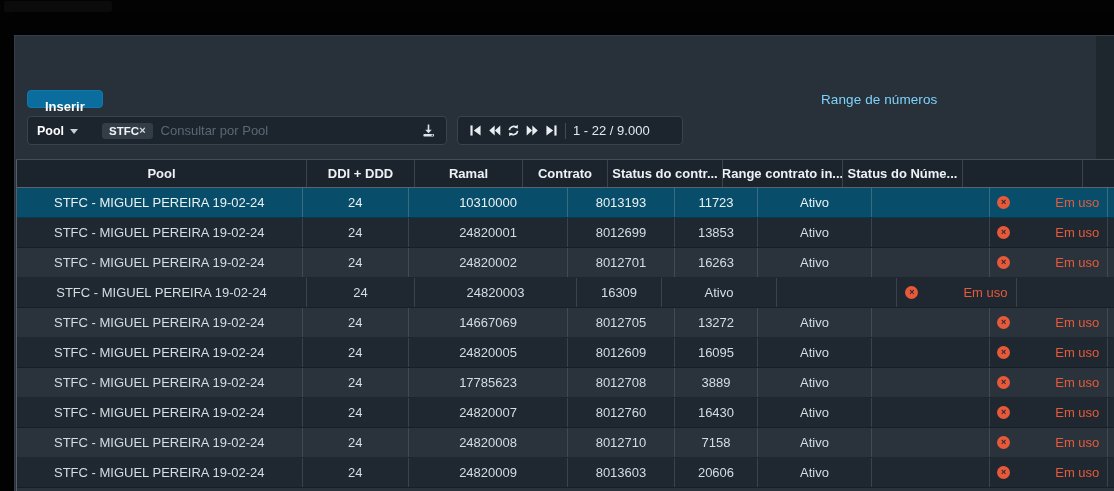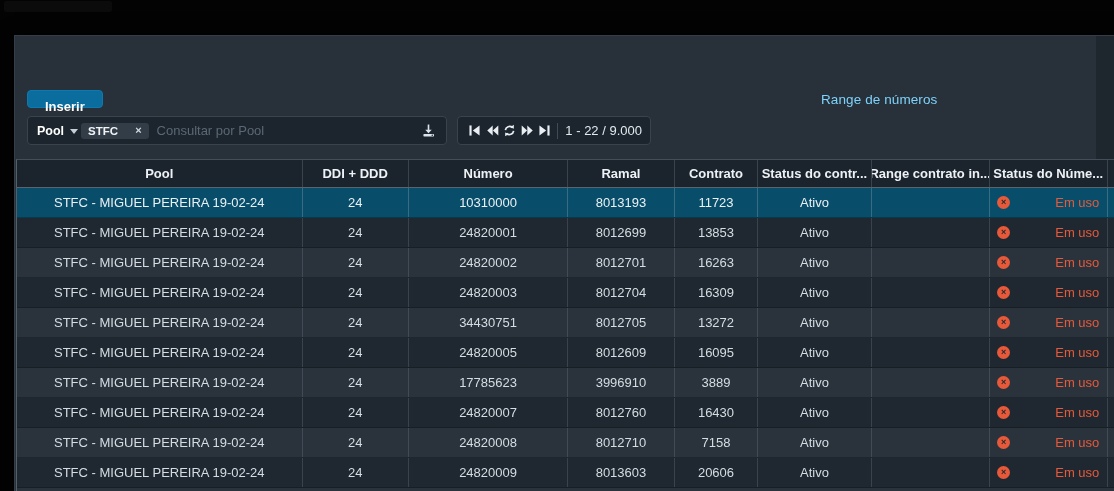--- a/index.html
+++ b/index.html
@@ -20,29 +20,29 @@
 
   .btn-insert{position:absolute;left:12px;top:54px;height:14px;padding:8px 17px;border:1px solid #0c7ab0;
               border-radius:4px;background:var(--accent);color:#fff;font-size:13px;font-weight:600;
               font-family:"Liberation Sans",sans-serif;cursor:pointer;}
 
   .filter-bar{position:absolute;left:12px;top:80px;width:420px;height:29px;background:var(--barbg);
               border:1px solid var(--border);border-radius:4px;display:flex;align-items:center;padding:0 9px;}
   .field-select{display:flex;align-items:center;gap:6px;color:#fff;font-size:12.5px;font-weight:600;cursor:pointer;}
   .caret{width:0;height:0;border-left:4.5px solid transparent;border-right:4.5px solid transparent;
          border-top:5px solid #c7ced5;margin-top:2px;}
-  .chip{display:flex;align-items:flex-start;gap:17px;margin-left:3px;background:#333d47;border-radius:3px;
+  .chip{display:flex;align-items:flex-start;gap:0;margin-left:24px;background:#333d47;border-radius:3px;
         padding:2px 7px;color:#f0f4f7;font-size:11.5px;font-weight:600;cursor:default;}
   .chip-x{color:#d4dbe1;font-size:11px;font-weight:700;cursor:pointer;line-height:1;}
   .search{flex:1;margin-left:8px;background:transparent;border:none;outline:none;color:#84cc16;
           font-size:13px;font-family:"Liberation Sans",sans-serif;min-width:0;}
   .search::placeholder{color:#5a6875;}
   .dl{display:flex;align-items:center;cursor:pointer;margin-left:6px;}
 
-  .pager{position:absolute;left:442px;top:80px;width:194px;height:29px;background:var(--barbg);
+  .pager{position:absolute;left:442px;top:80px;width:226px;height:29px;background:var(--barbg);
          border:1px solid var(--border);border-radius:4px;display:flex;align-items:center;padding:0 8px;}
   .pbtn{width:19px;height:100%;display:flex;align-items:center;justify-content:center;cursor:pointer;}
   .pager-sep{width:1px;height:16px;background:#414b55;margin:0 7px 0 4px;}
   .pager-text{font-size:13px;color:#e2e9ef;white-space:nowrap;}
 
   .table{position:absolute;left:1px;top:123px;width:1210px;border-top:1px solid #444e58;border-left:1px solid #555f69;}
   .thead,.trow{display:flex;}
   .thead{height:28px;background:var(--headbg);border-bottom:1px solid #5a646e;}
   .hcell{display:flex;align-items:center;justify-content:center;font-size:13px;font-weight:700;
          color:#eef2f6;border-right:1px solid var(--border);cursor:pointer;white-space:nowrap;overflow:hidden;}
@@ -126,21 +126,20 @@
         </svg>
       </span>
       <span class="pager-sep"></span>
       <span class="pager-text">1 - 22 / 9.000</span>
     </div>
 
     <div class="table">
       <div class="thead">
         <div class="hcell c0">Pool</div>
         <div class="hcell c1">DDI + DDD</div>
-        <div class="hcell c2">Número</div>
         <div class="hcell c3">Ramal</div>
         <div class="hcell c4">Contrato</div>
         <div class="hcell c5">Status do contr...</div>
         <div class="hcell c6">Range contrato in...</div>
         <div class="hcell c7">Status do Núme...</div>
         <div class="hcell c8"></div>
       </div>
       <div class="tbody" id="tbody">
           <div class="trow selected">
             <div class="cell c0">STFC - MIGUEL PEREIRA 19-02-24</div>
@@ -181,34 +180,33 @@
             <div class="cell c7">
               <span class="st-ic">×</span>
               <span class="st-tx">Em uso</span>
             </div>
             <div class="cell c8"></div>
           </div>
           <div class="trow">
             <div class="cell c0">STFC - MIGUEL PEREIRA 19-02-24</div>
             <div class="cell c1">24</div>
             <div class="cell c2">24820003</div>
-            <div class="cell c3">8012704</div>
             <div class="cell c4">16309</div>
             <div class="cell c5">Ativo</div>
             <div class="cell c6"></div>
             <div class="cell c7">
               <span class="st-ic">×</span>
               <span class="st-tx">Em uso</span>
             </div>
             <div class="cell c8"></div>
           </div>
           <div class="trow">
             <div class="cell c0">STFC - MIGUEL PEREIRA 19-02-24</div>
             <div class="cell c1">24</div>
-            <div class="cell c2">34430751</div>
+            <div class="cell c2">14667069</div>
             <div class="cell c3">8012705</div>
             <div class="cell c4">13272</div>
             <div class="cell c5">Ativo</div>
             <div class="cell c6"></div>
             <div class="cell c7">
               <span class="st-ic">×</span>
               <span class="st-tx">Em uso</span>
             </div>
             <div class="cell c8"></div>
           </div>
@@ -223,21 +221,21 @@
             <div class="cell c7">
               <span class="st-ic">×</span>
               <span class="st-tx">Em uso</span>
             </div>
             <div class="cell c8"></div>
           </div>
           <div class="trow">
             <div class="cell c0">STFC - MIGUEL PEREIRA 19-02-24</div>
             <div class="cell c1">24</div>
             <div class="cell c2">17785623</div>
-            <div class="cell c3">3996910</div>
+            <div class="cell c3">8012708</div>
             <div class="cell c4">3889</div>
             <div class="cell c5">Ativo</div>
             <div class="cell c6"></div>
             <div class="cell c7">
               <span class="st-ic">×</span>
               <span class="st-tx">Em uso</span>
             </div>
             <div class="cell c8"></div>
           </div>
           <div class="trow">

